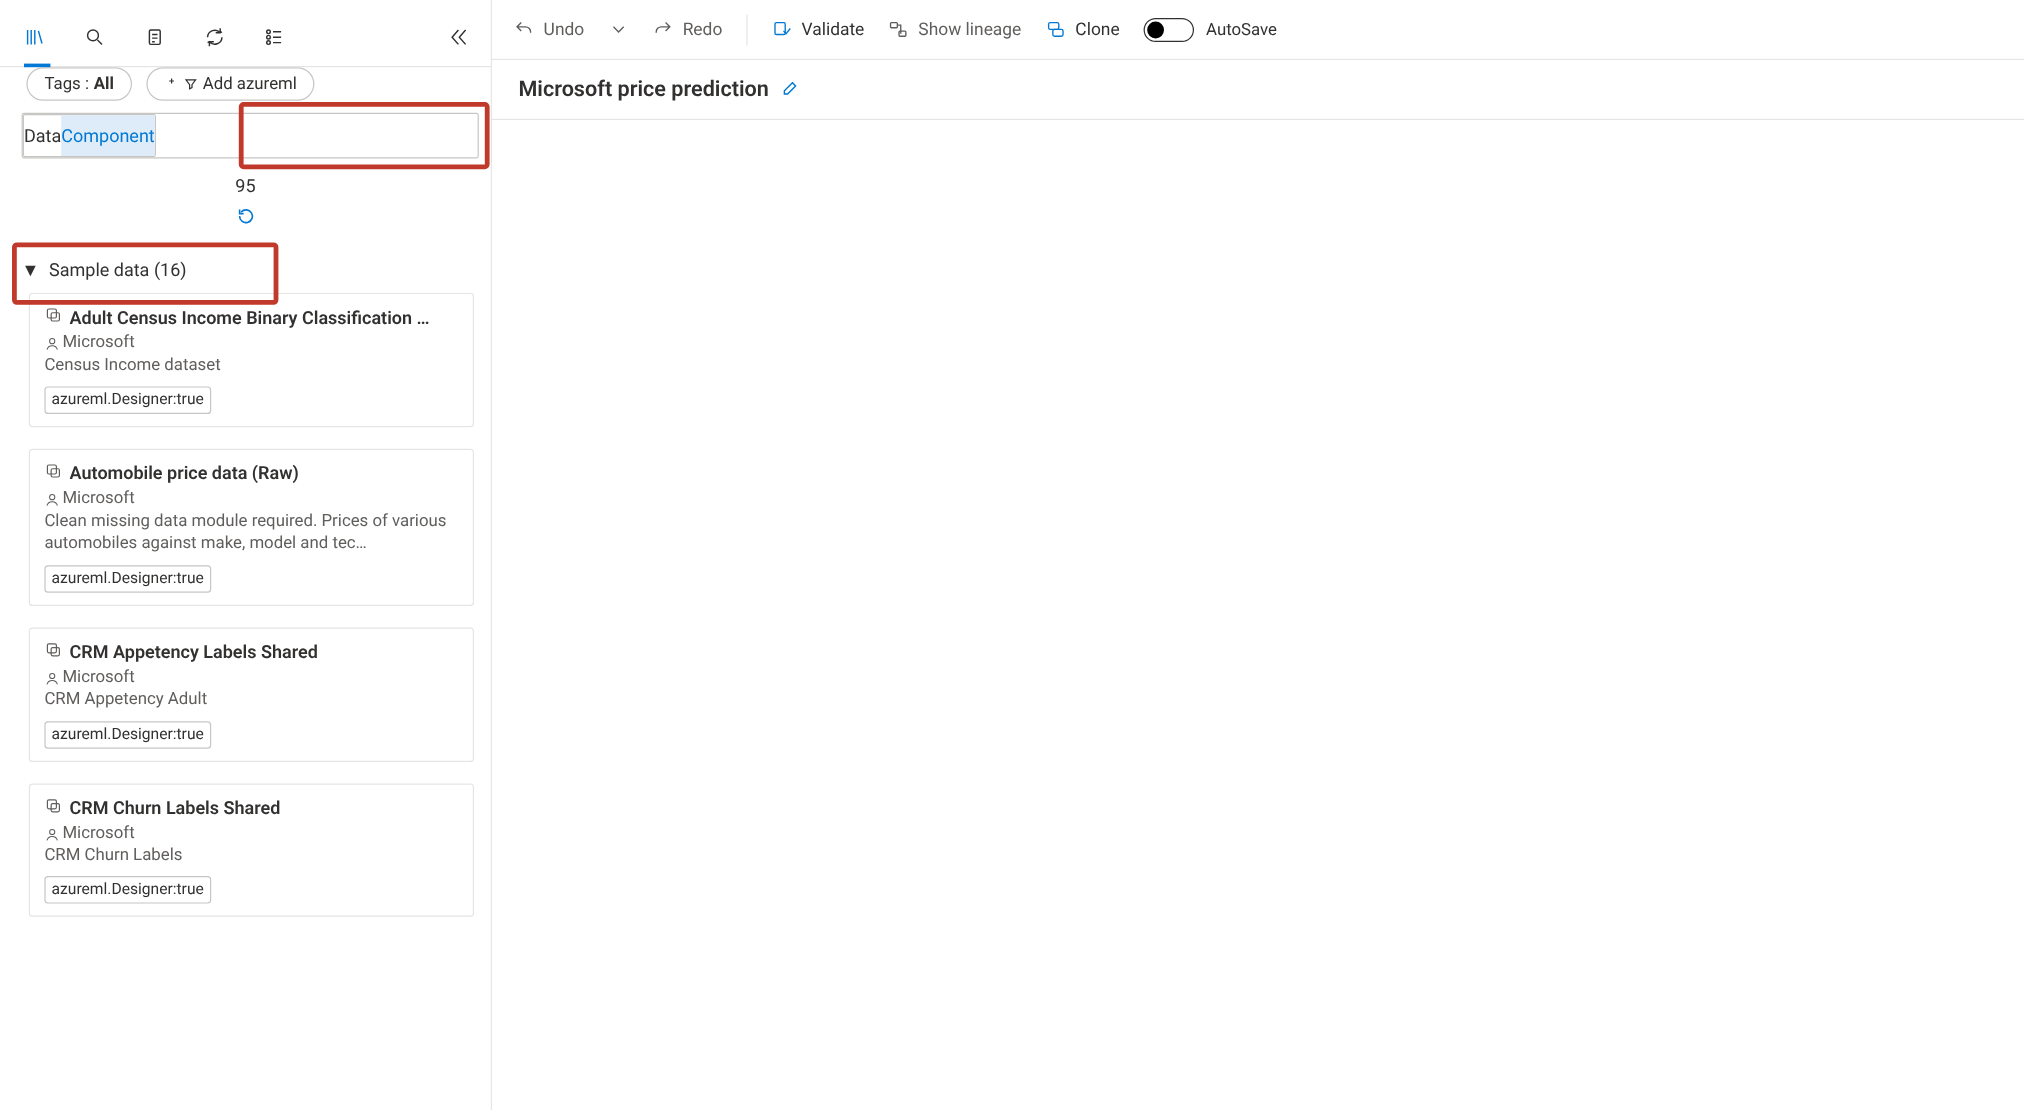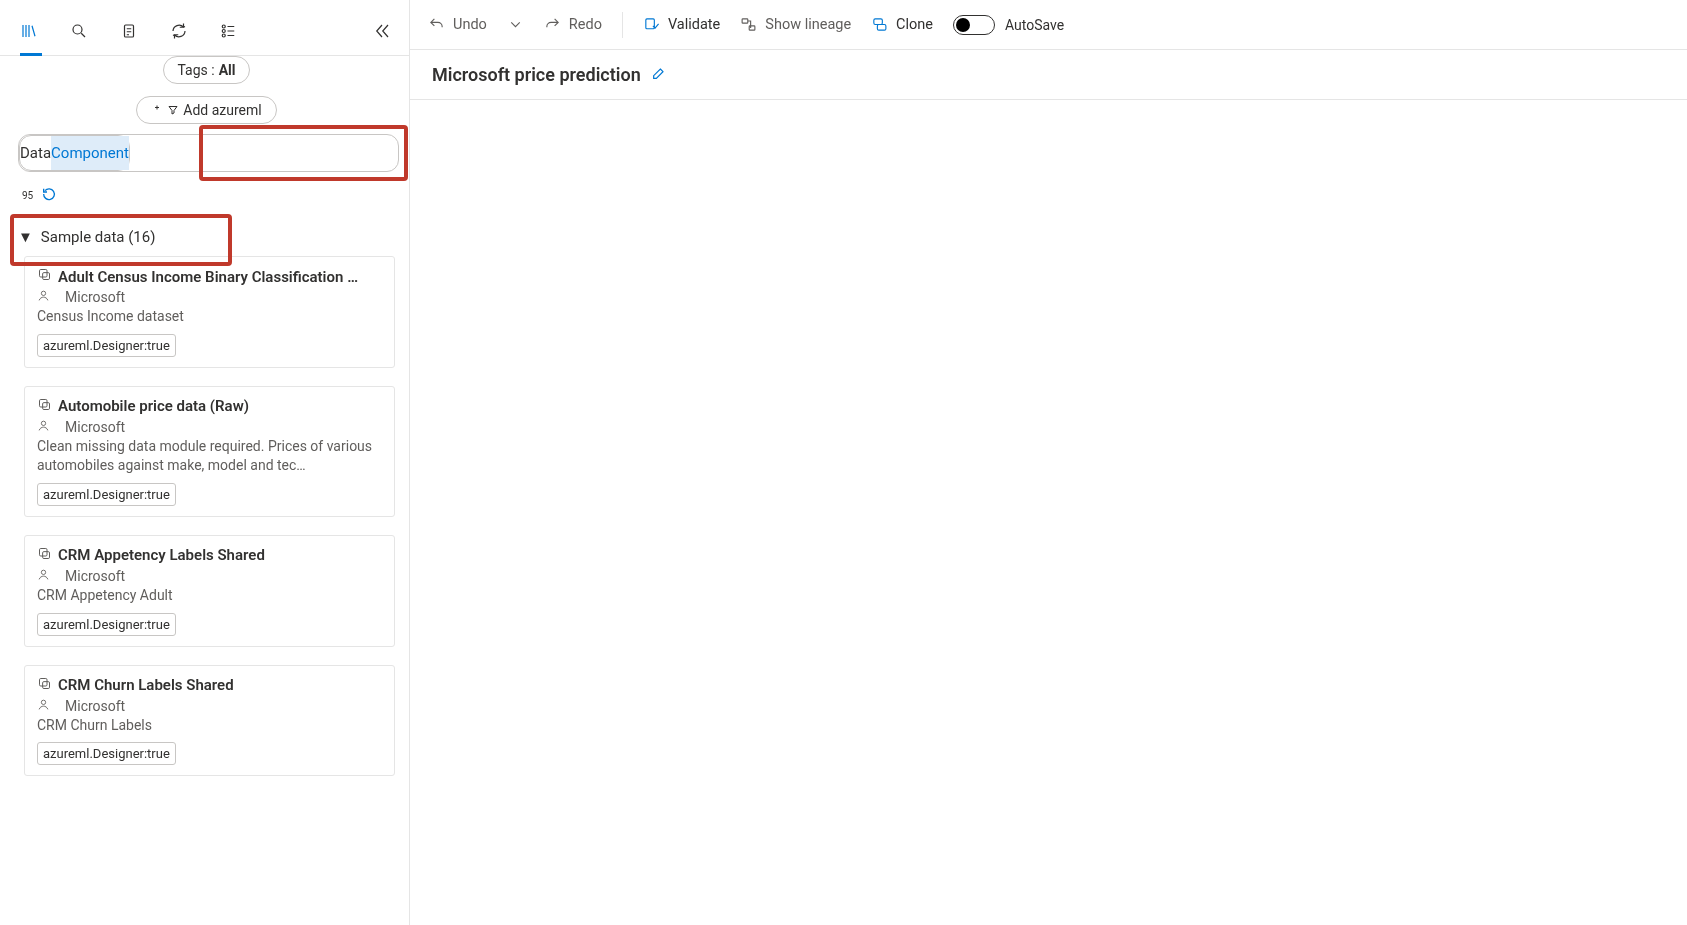--- a/index.html
+++ b/index.html
@@ -62,40 +62,40 @@
     padding:7px 10px;
     color: var(--muted);
   }
   .search-box input {
     border:none; outline:none; font-size:15px; flex:1; color:var(--text);
     font-family: inherit; background:transparent;
   }
   .search-box .icon { margin-right:8px; color: var(--accent); }
   .search-box svg { width:16px; height:16px; }
 
-  .filter-row { display:flex; gap:12px; padding:0 18px 10px 22px; align-items:center;flex-direction:column; }
+  .filter-row { display:flex; gap:12px; padding:0 18px 10px 22px; align-items:center; }
   .pill {
     border:1px solid var(--border-darker);
     border-radius: 18px;
     padding: 5px 14px;
     font-size: 14px;
     display:inline-flex;
     align-items:center;
     gap:4px;
     white-space:nowrap;
   }
   .pill svg { width:12px; height:12px; }
 
   .tabs.highlighted-wrapper {
     margin: 0 10px 0 18px;
   }
   .tabs {
     display:flex;
     border:1px solid var(--border-darker);
-    border-radius:12px;
+    border-radius:2px;
   }
   .tab {
     flex:1;
     text-align:center;
     padding:8px 0;
     font-size:15px;
   }
   .tab.selected {
     background: var(--highlight-bg);
     color: var(--accent);
@@ -107,21 +107,21 @@
     position:absolute;
     border:4px solid var(--highlight-border);
     border-radius:4px;
     pointer-events:none;
   }
   
   .tab-red {
     top:-10px; right:-10px; bottom:-10px; left:calc(50% - 10px);
   }
 
-  .results-row { padding: 14px 22px 4px 22px; display:flex; align-items:center; gap:8px; font-size:10px; }
+  .results-row { padding: 14px 22px 4px 22px; display:flex; align-items:center; gap:8px; font-size:15px;flex-direction:column; }
   .results-row svg { width:16px; height:16px; stroke: var(--accent); }
 
   .category-wrap { position:relative; margin: 12px 0 2px 0; }
   .category-header {
     font-size:15px;
     padding:8px 18px;
     display:flex;
     align-items:center;
     gap:8px;
     cursor:pointer;
@@ -141,21 +141,21 @@
   
 
   .card {
     border:1px solid var(--border);
     border-radius:3px;
     padding:10px 12px 10px 12px;
     margin-bottom:18px;
   }
   .card-title-row { display:flex; align-items:center; gap:6px; font-weight:600; font-size:15px; }
   .card-title-row .icon svg { width:15px; height:15px; color: var(--muted); }
-  .card-owner-row { display:flex; align-items:flex-start; gap:15px; color: var(--muted); margin-top:3px; font-size:14px; }
+  .card-owner-row { display:flex; align-items:flex-end; gap:2px; color: var(--muted); margin-top:3px; font-size:14px; }
   .card-owner-row svg { width:13px; height:13px; }
   .card-desc { color: var(--muted); font-size:14px; margin-top:2px; line-height:1.35; }
   .tag-chip {
     display:inline-block;
     border:1px solid var(--border-darker);
     border-radius:3px;
     font-size:13px;
     padding:3px 5px;
     margin-top:8px;
     color: var(--text);

